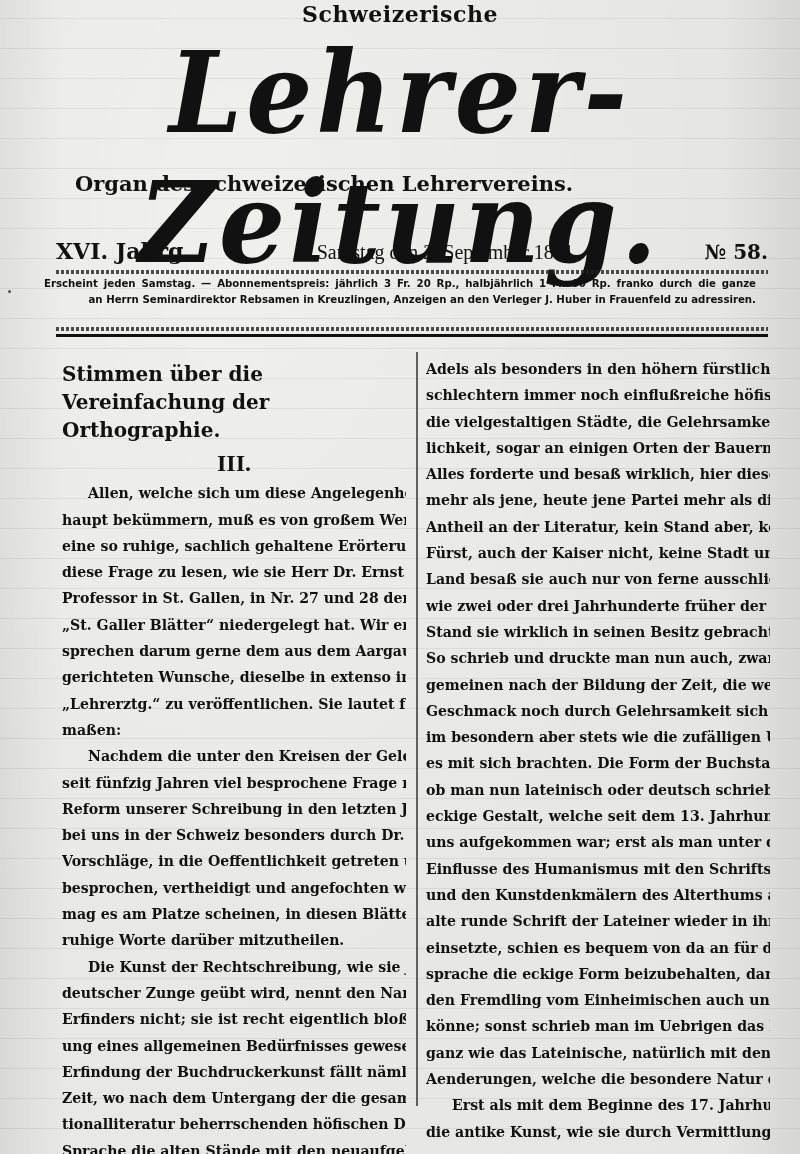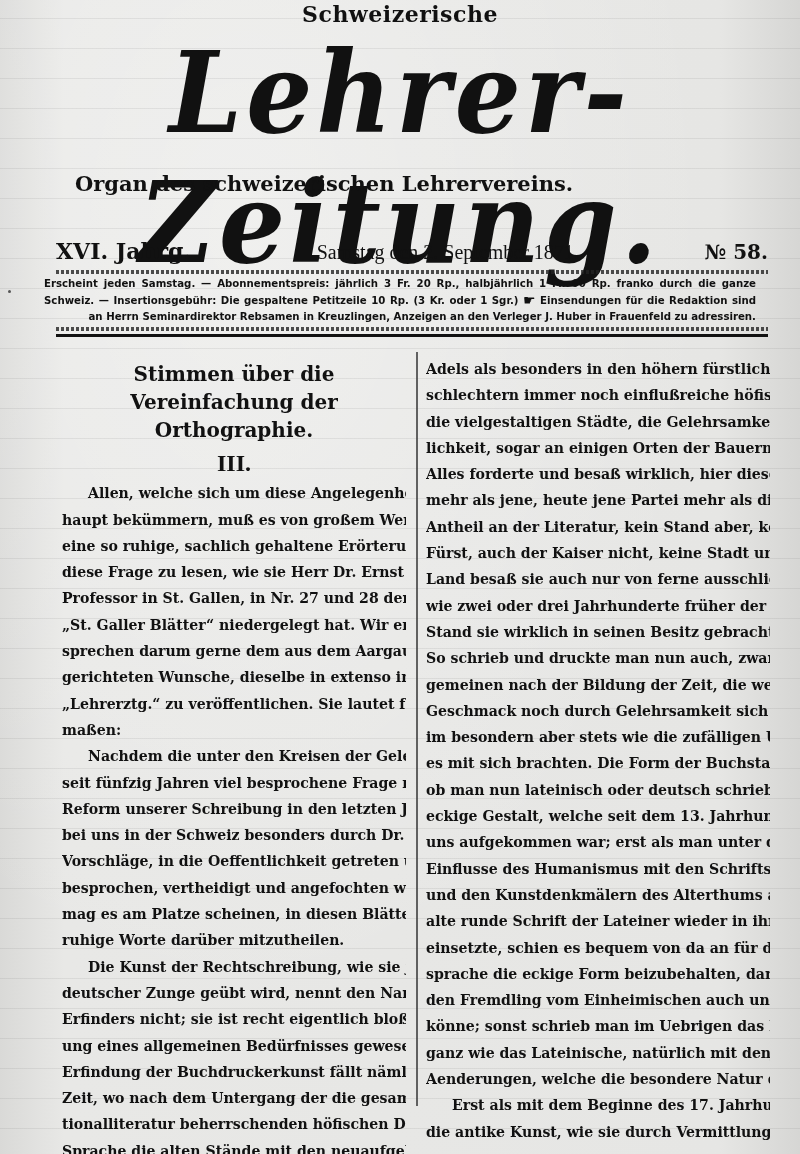--- a/index.html
+++ b/index.html
@@ -58,21 +58,21 @@
   .hand { display: inline-block; font-size: 14px; font-weight: normal; vertical-align: -1px; }
   .col {
     position: absolute; top: 356px;
     font-family: "DejaVu Serif", serif; font-size: 14.1px; line-height: 26.3px;
     font-weight: bold;
   }
   .col.left { left: 62px; width: 344px; }
   .col.right { left: 426px; width: 344px; }
   .divider { position: absolute; left: 416px; top: 352px; width: 2px; height: 754px; background: #333; opacity: 0.75; }
   .art-title {
-    text-align: center; font-size: 20px; line-height: 28px; font-weight: bold; margin-top: 4px;
+    text-align: left; font-size: 20px; line-height: 28px; font-weight: bold; margin-top: 4px;
   }
   .part { text-align: center; font-family: "Liberation Serif", serif; font-size: 24px; font-weight: bold; margin: 6px 0 4px; }
   .line { display: block; text-align: justify; text-align-last: justify; white-space: nowrap; overflow: hidden; }
   .line.last { text-align-last: left; }
   .line.indent { padding-left: 26px; }
   .tiny-mark { position: absolute; left: 8px; top: 290px; width: 3px; height: 3px; background: #555; border-radius: 50%; }
 </style>
 </head>
 <body>
 
@@ -87,21 +87,20 @@
   <div class="dateline">
     <span class="year">XVI. Jahrg.</span>
     <span class="date">Samstag den 2. September 1871.</span>
     <span class="num">№ 58.</span>
   </div>
 
   <div class="wavy" style="top:270px;"></div>
 
   <div class="subscription">
     <span class="line">Erscheint jeden Samstag. — Abonnementspreis: jährlich 3 Fr. 20 Rp., halbjährlich 1 Fr. 60 Rp. franko durch die ganze</span>
-    <span class="line"><span>Schweiz. — Insertionsgebühr: Die gespaltene Petitzeile 10 Rp. (3 Kr. oder 1 Sgr.)</span> <span class="hand">☛</span> <span>Einsendungen für die Redaktion sind</span></span>
     <span class="center">an Herrn Seminardirektor Rebsamen in Kreuzlingen, Anzeigen an den Verleger J. Huber in Frauenfeld zu adressiren.</span>
   </div>
 
   <div class="wavy" style="top:327px;"></div>
   <div class="heavy" style="top:334px;"></div>
 
   <div class="divider"></div>
 
   <div class="col left">
     <div class="art-title">

